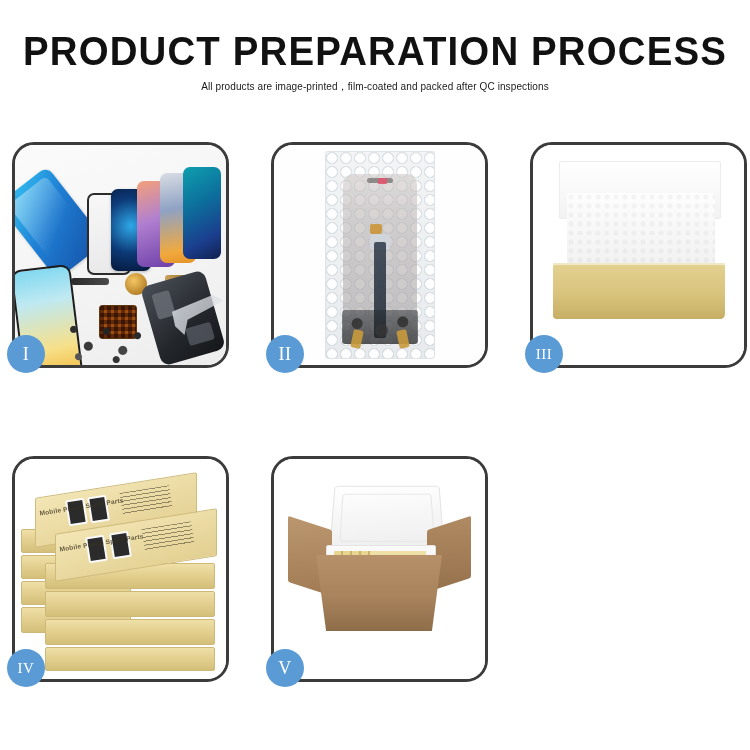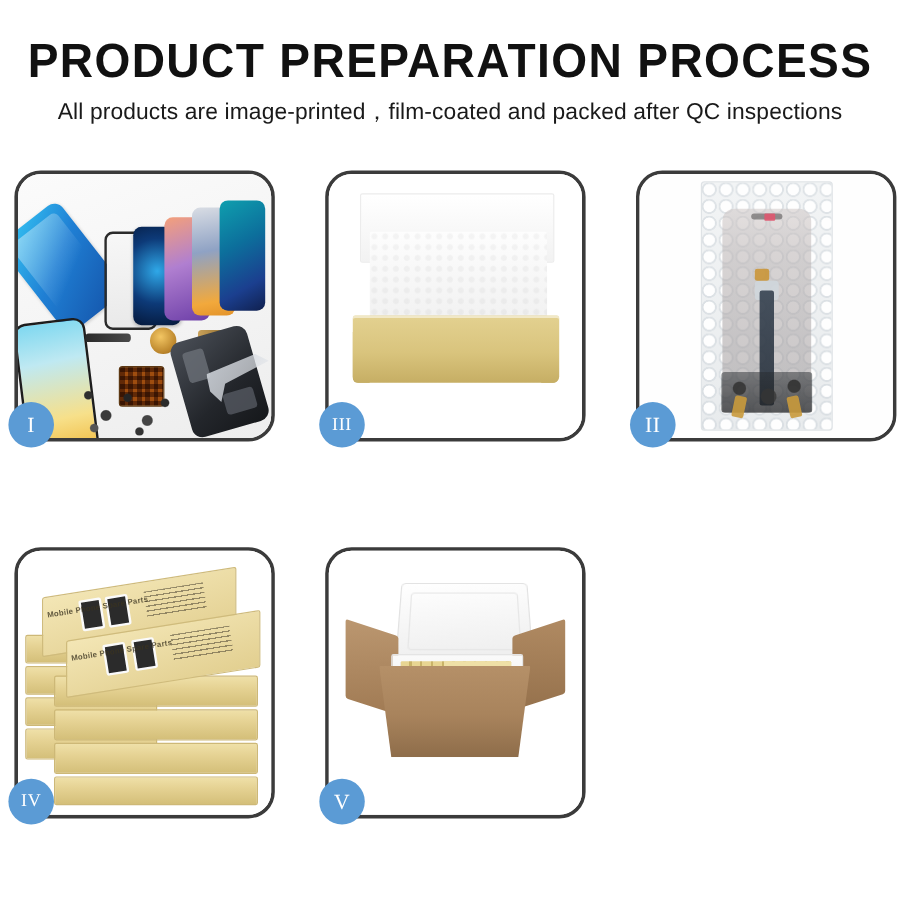--- a/index.html
+++ b/index.html
@@ -36,21 +36,21 @@
     font-weight: 700;
     letter-spacing: 1.2px;
     color: #111111;
     line-height: 46px;
     transform: scaleX(0.96);
     white-space: nowrap;
   }
   .subtitle {
     margin-top: 6px;
     font-family: "Liberation Sans", sans-serif;
-    font-size: 19px;
+    font-size: 10px;
     font-weight: 400;
     color: #1a1a1a;
     letter-spacing: 0.1px;
     white-space: nowrap;
   }
 
   
   .grid {
     position: absolute;
     left: 12px;
@@ -441,49 +441,49 @@
         <div class="chipgrid"></div>
         <div class="flex2"></div>
         <div class="bits"></div>
         <div class="backplate"></div>
         <div class="tweezer"></div>
       </div>
       <div class="badge">I</div>
     </div>
 
     <div class="panel">
-      <div class="panel-inner p3">
-        <div class="lidBack"></div>
-        <div class="foamSheet"></div>
-        <div class="trayLipL"></div>
-        <div class="trayLipR"></div>
-        <div class="trayInner"></div>
-        <div class="boxTray"></div>
-      </div>
-      <div class="badge wide">III</div>
-    </div>
-
-    <div class="panel">
       <div class="panel-inner p2">
         <div class="bubblepack">
           <div class="screenInside"></div>
           <div class="notch"></div>
           <div class="redtab"></div>
           <div class="cableHead"></div>
           <div class="goldTab"></div>
           <div class="cableFlex"></div>
           <div class="bottomIC"></div>
           <div class="goldL"></div>
           <div class="goldR"></div>
         </div>
       </div>
       <div class="badge">II</div>
     </div>
 
     <div class="panel">
+      <div class="panel-inner p3">
+        <div class="lidBack"></div>
+        <div class="foamSheet"></div>
+        <div class="trayLipL"></div>
+        <div class="trayLipR"></div>
+        <div class="trayInner"></div>
+        <div class="boxTray"></div>
+      </div>
+      <div class="badge wide">III</div>
+    </div>
+
+    <div class="panel">
       <div class="panel-inner p4">
         <div class="stackWrap">
           <div class="boxLayer" style="left:6px;  top:70px;  width:108px; height:22px;"></div>
           <div class="boxLayer" style="left:6px;  top:96px;  width:108px; height:22px;"></div>
           <div class="boxLayer" style="left:6px;  top:122px; width:108px; height:22px;"></div>
           <div class="boxLayer" style="left:6px;  top:148px; width:108px; height:24px;"></div>
           <div class="boxLayer" style="left:30px; top:104px; width:168px; height:24px;"></div>
           <div class="boxLayer" style="left:30px; top:132px; width:168px; height:24px;"></div>
           <div class="boxLayer" style="left:30px; top:160px; width:168px; height:24px;"></div>
           <div class="boxLayer" style="left:30px; top:188px; width:168px; height:22px;"></div>

